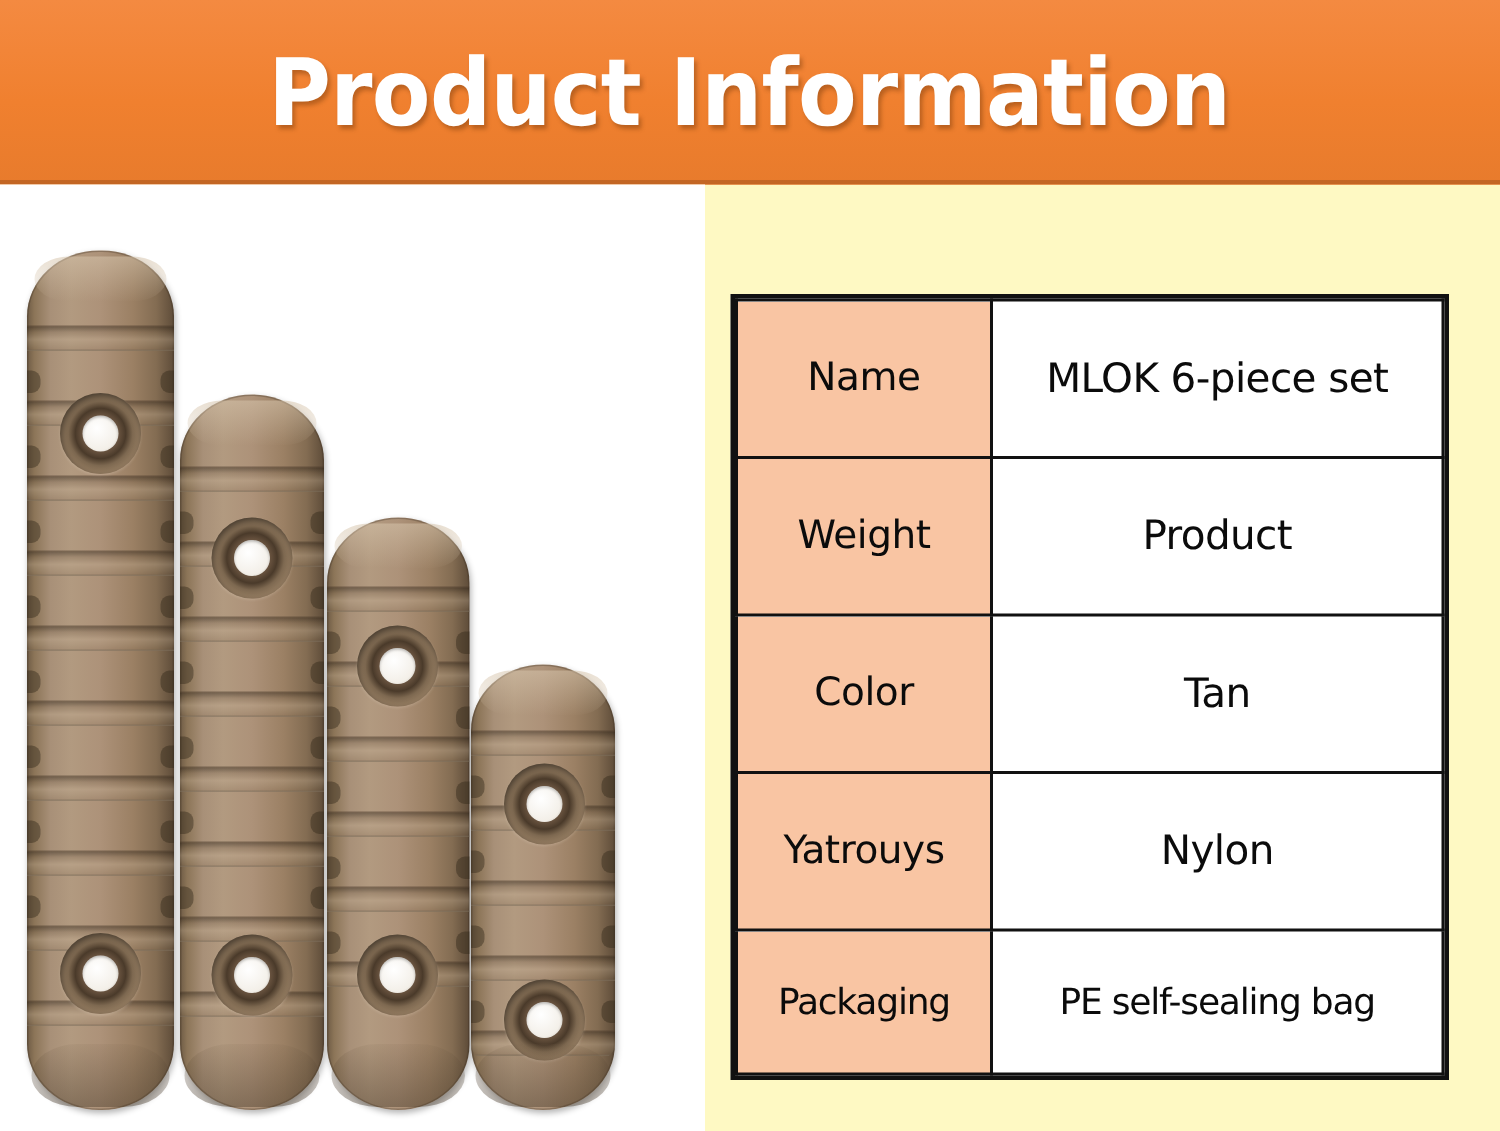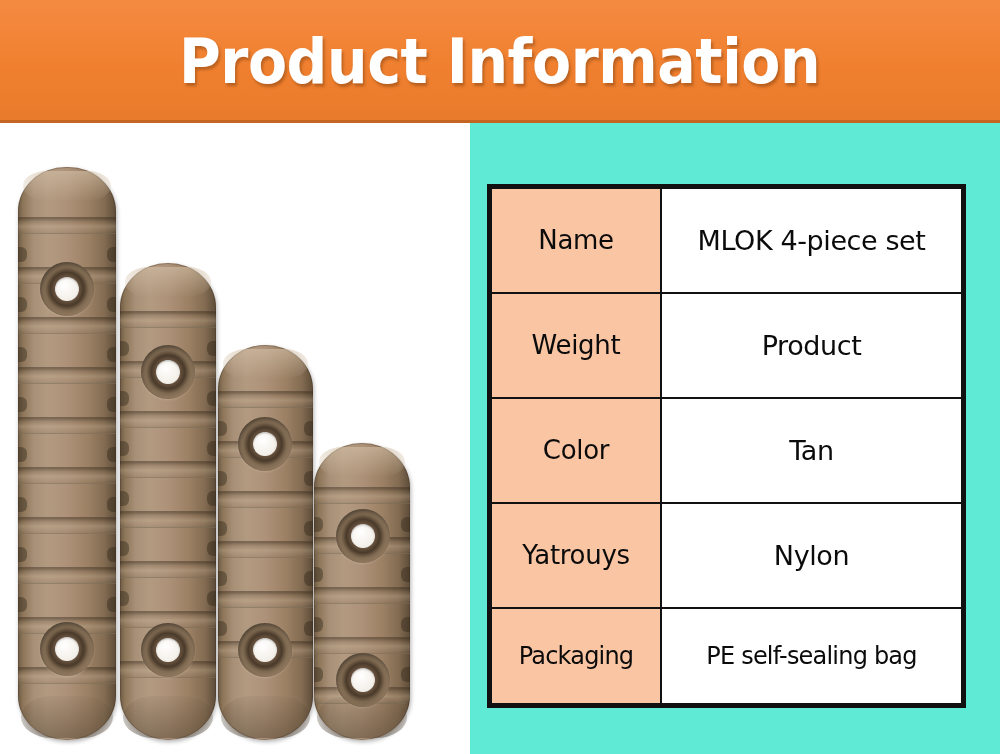--- a/index.html
+++ b/index.html
@@ -9,21 +9,21 @@
     height: 754px;
     overflow: hidden;
     background: #ffffff;
     font-family: "Liberation Sans", sans-serif;
   }
 
   #page {
     position: relative;
     width: 1000px;
     height: 754px;
-    background: #5eead4;
+    background: #fef9c3;
   }
 
   
   #banner {
     position: absolute;
     left: 0; top: 0;
     width: 1000px;
     height: 123px;
     background: #F2833A;
     background-image: linear-gradient(180deg, #F48A41 0%, #F0802F 55%, #E87B2C 100%);
@@ -161,21 +161,21 @@
     width: 46%; height: 46%;
     border-radius: 50%;
     background: radial-gradient(circle at 40% 35%, #FFFFFF 0%, #F3EFE8 70%, #D9D2C6 100%);
     box-shadow: inset 0 1px 2px rgba(0,0,0,0.28);
   }
 
   
   #spec-table {
     position: absolute;
     left: 487px;
-    top: 184px;
+    top: 196px;
     width: 479px;
     height: 524px;
     border: 3px solid #111111;
     border-collapse: collapse;
     background: #ffffff;
   }
   #spec-table table {
     width: 100%;
     height: 100%;
     border-collapse: collapse;
@@ -333,21 +333,21 @@
       </div>
 
     </div>
   </div>
 
   <div id="spec-table">
     <table>
       <tbody>
         <tr>
           <td class="spec-label">Name</td>
-          <td class="spec-value">MLOK 4-piece set</td>
+          <td class="spec-value">MLOK 6-piece set</td>
         </tr>
         <tr>
           <td class="spec-label">Weight</td>
           <td class="spec-value">Product</td>
         </tr>
         <tr>
           <td class="spec-label">Color</td>
           <td class="spec-value">Tan</td>
         </tr>
         <tr>

